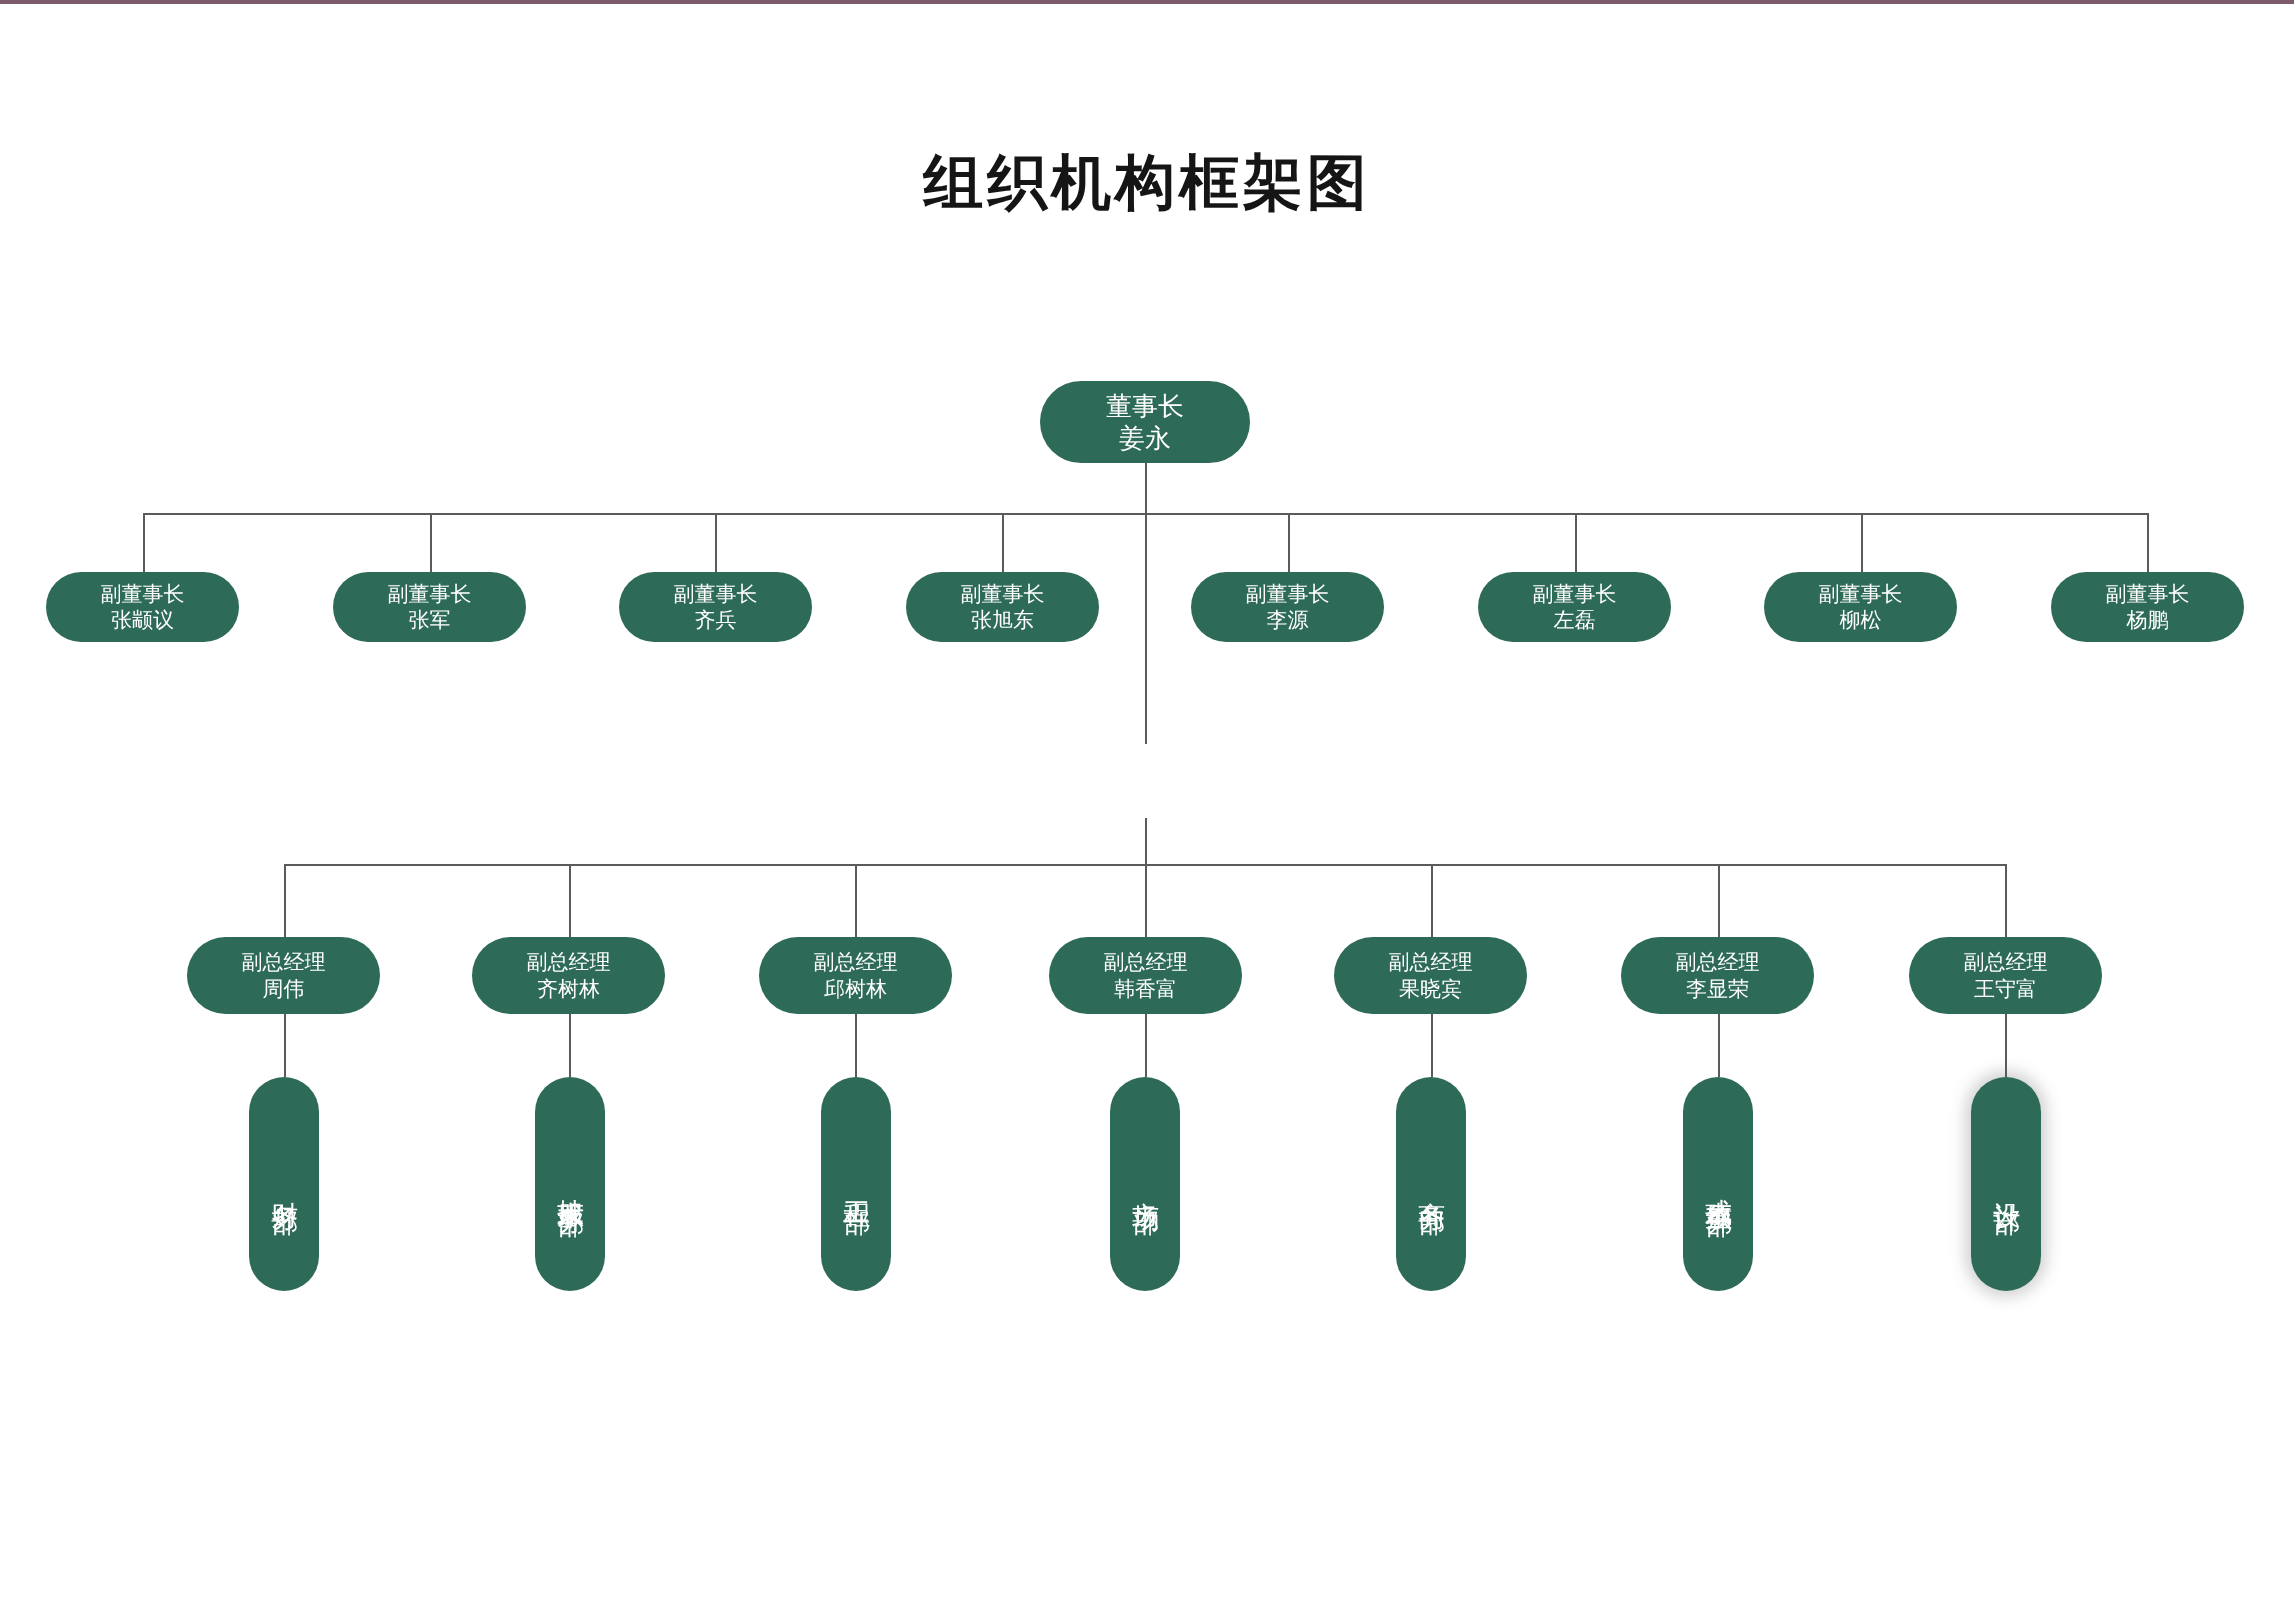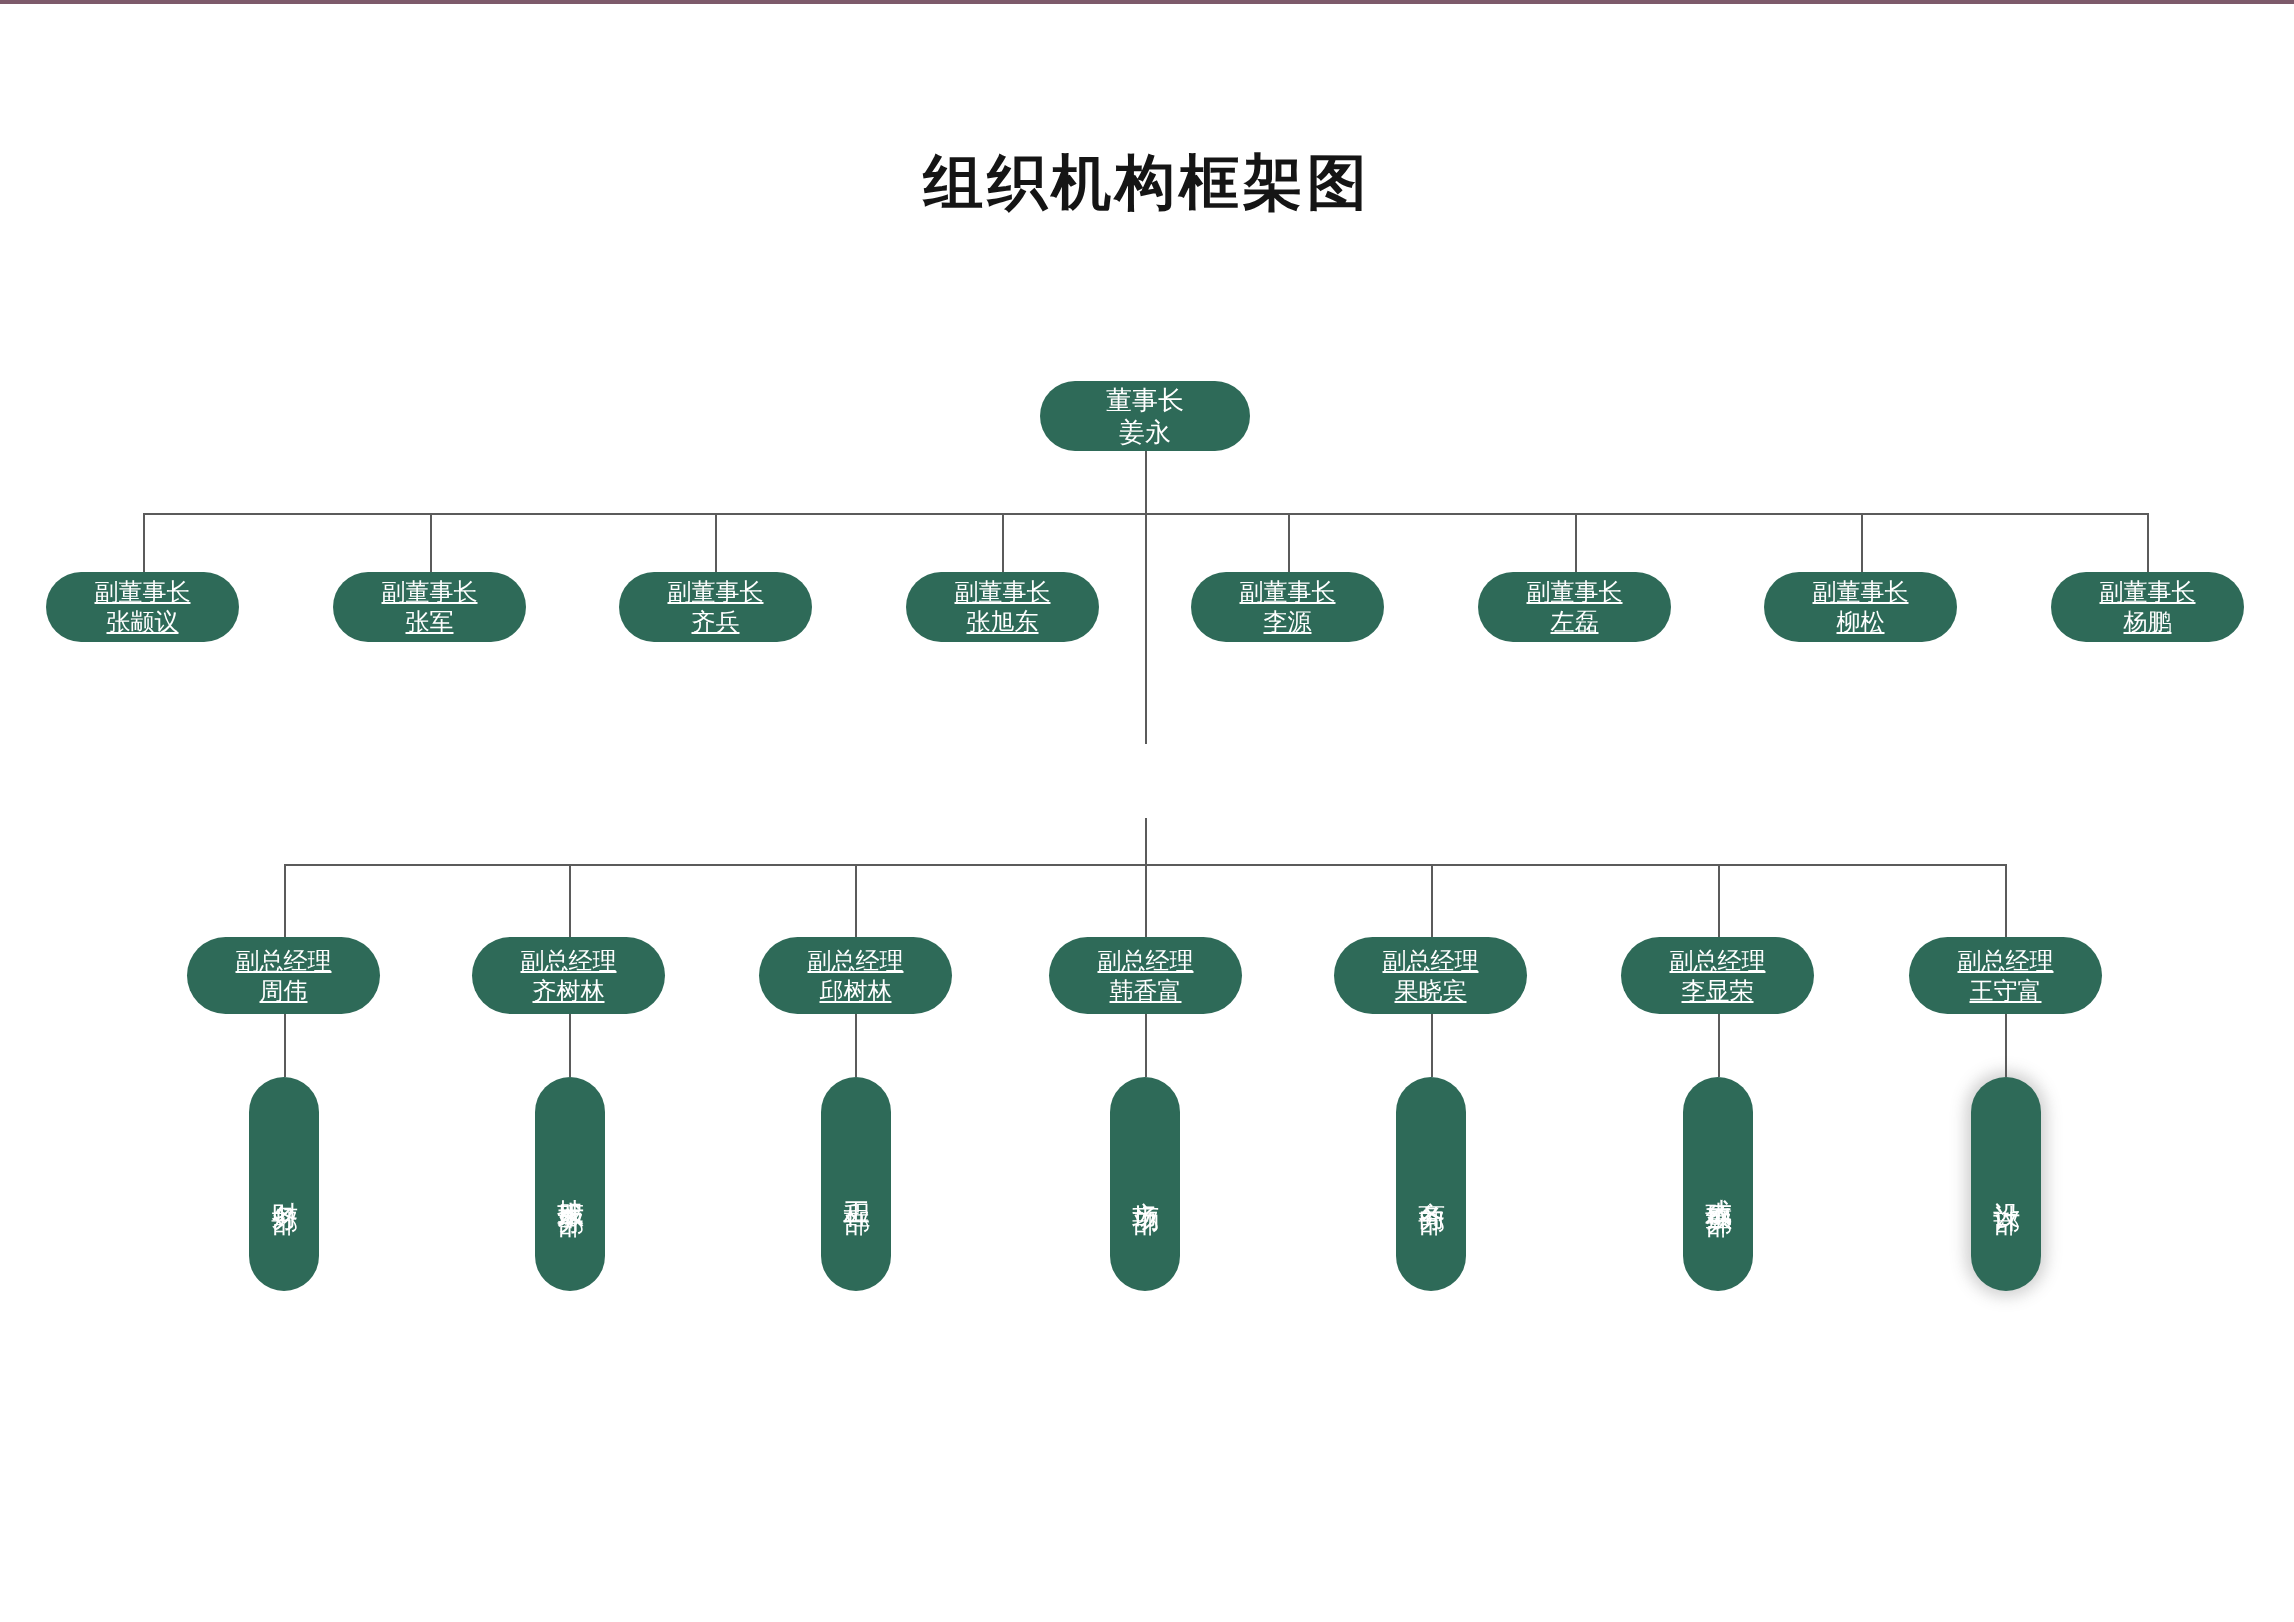--- a/index.html
+++ b/index.html
@@ -71,22 +71,21 @@
     z-index: 4;
   }
   .node .line1, .node .line2 {
     display: block;
     white-space: nowrap;
   }
 
   
   .node.exec {
     border-radius: 46px;
-    font-size: 24px;
-    text-decoration: underline;
+    font-size: 21px;
   }
   .node.top-exec {
     border-radius: 46px;
     font-size: 26px;
   }
 
   
   .node.dept {
     border-radius: 58px;
     font-size: 27px;
@@ -136,21 +135,21 @@
 
     <div class="wire v" style="left:284px;  top:1013px; height:64px;"></div>
     <div class="wire v" style="left:569px;  top:1013px; height:64px;"></div>
     <div class="wire v" style="left:855px;  top:1013px; height:64px;"></div>
     <div class="wire v" style="left:1145px; top:1013px; height:64px;"></div>
     <div class="wire v" style="left:1431px; top:1013px; height:64px;"></div>
     <div class="wire v" style="left:1718px; top:1013px; height:64px;"></div>
     <div class="wire v" style="left:2005px; top:1013px; height:64px;"></div>
   </div>
 
-  <div class="node top-exec" style="left:1040px; top:381px; width:210px; height:70px;">
+  <div class="node top-exec" style="left:1040px; top:381px; width:210px; height:82px;">
     <span class="line1">董事长</span>
     <span class="line2">姜永</span>
   </div>
 
   <div class="node exec" style="left:46px; top:572px; width:193px; height:70px;">
     <span class="line1">副董事长</span>
     <span class="line2">张颛议</span>
   </div>
   <div class="node exec" style="left:333px; top:572px; width:193px; height:70px;">
     <span class="line1">副董事长</span>

